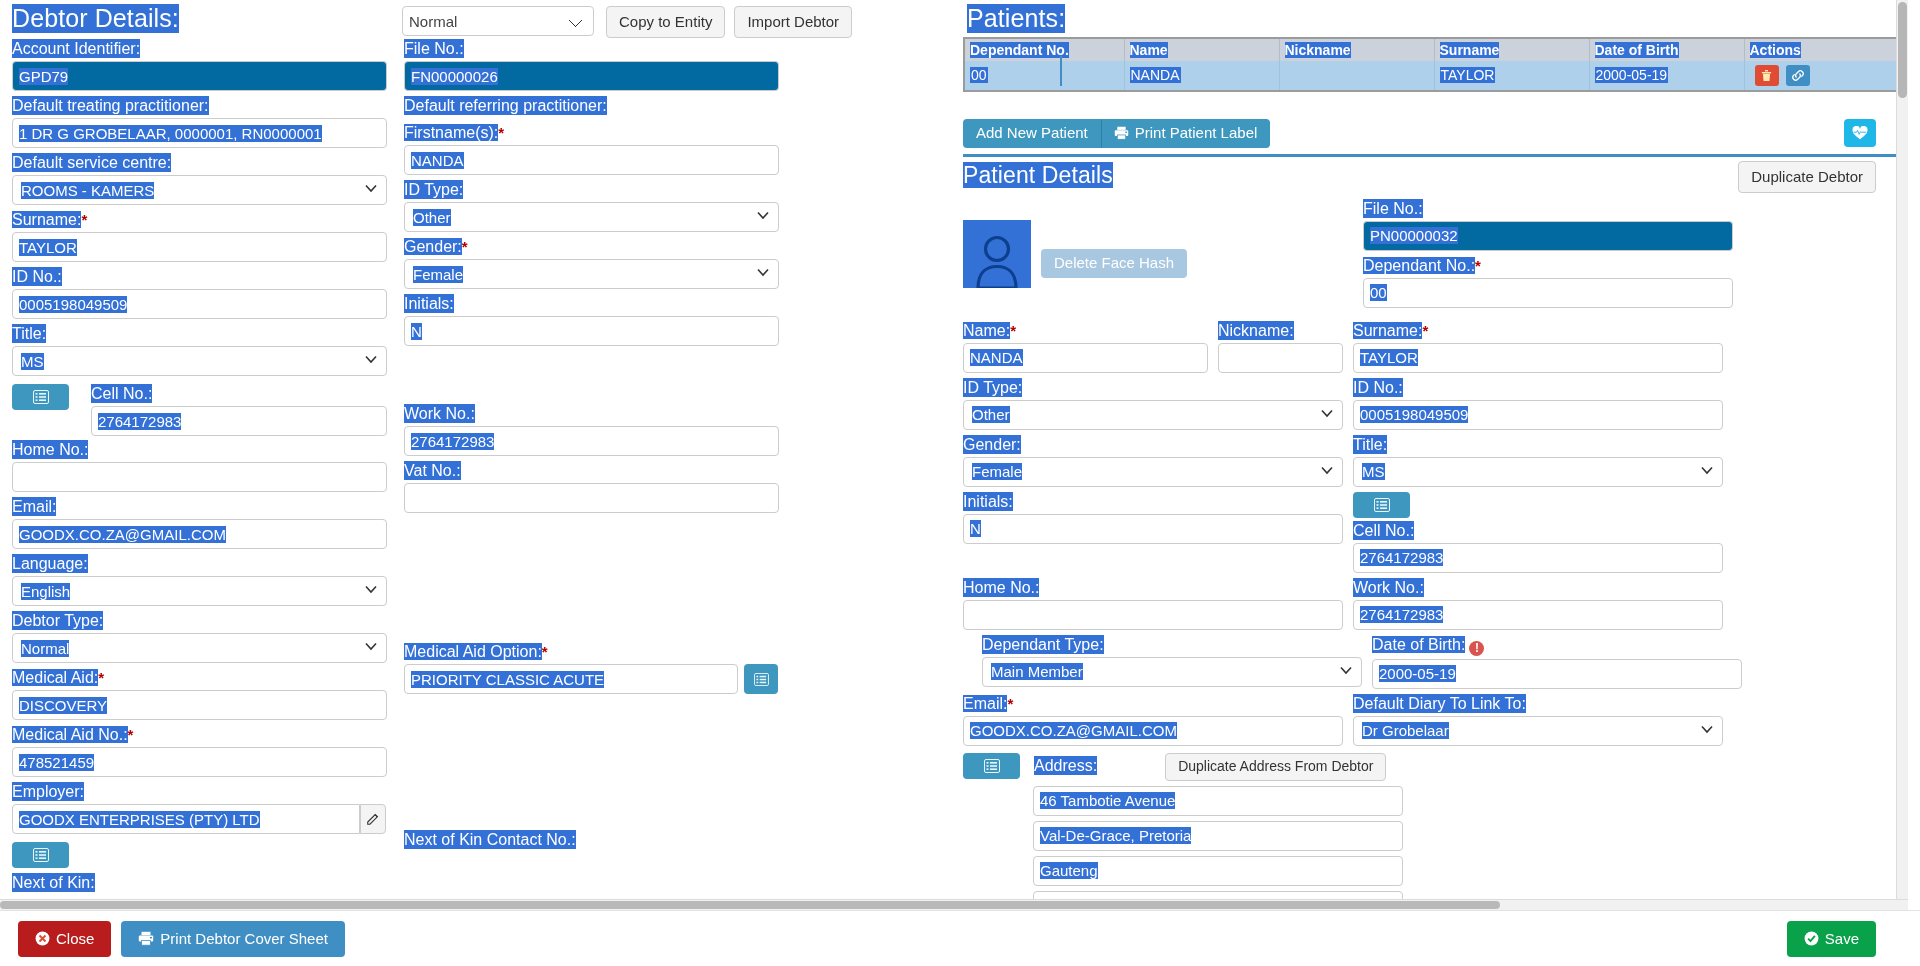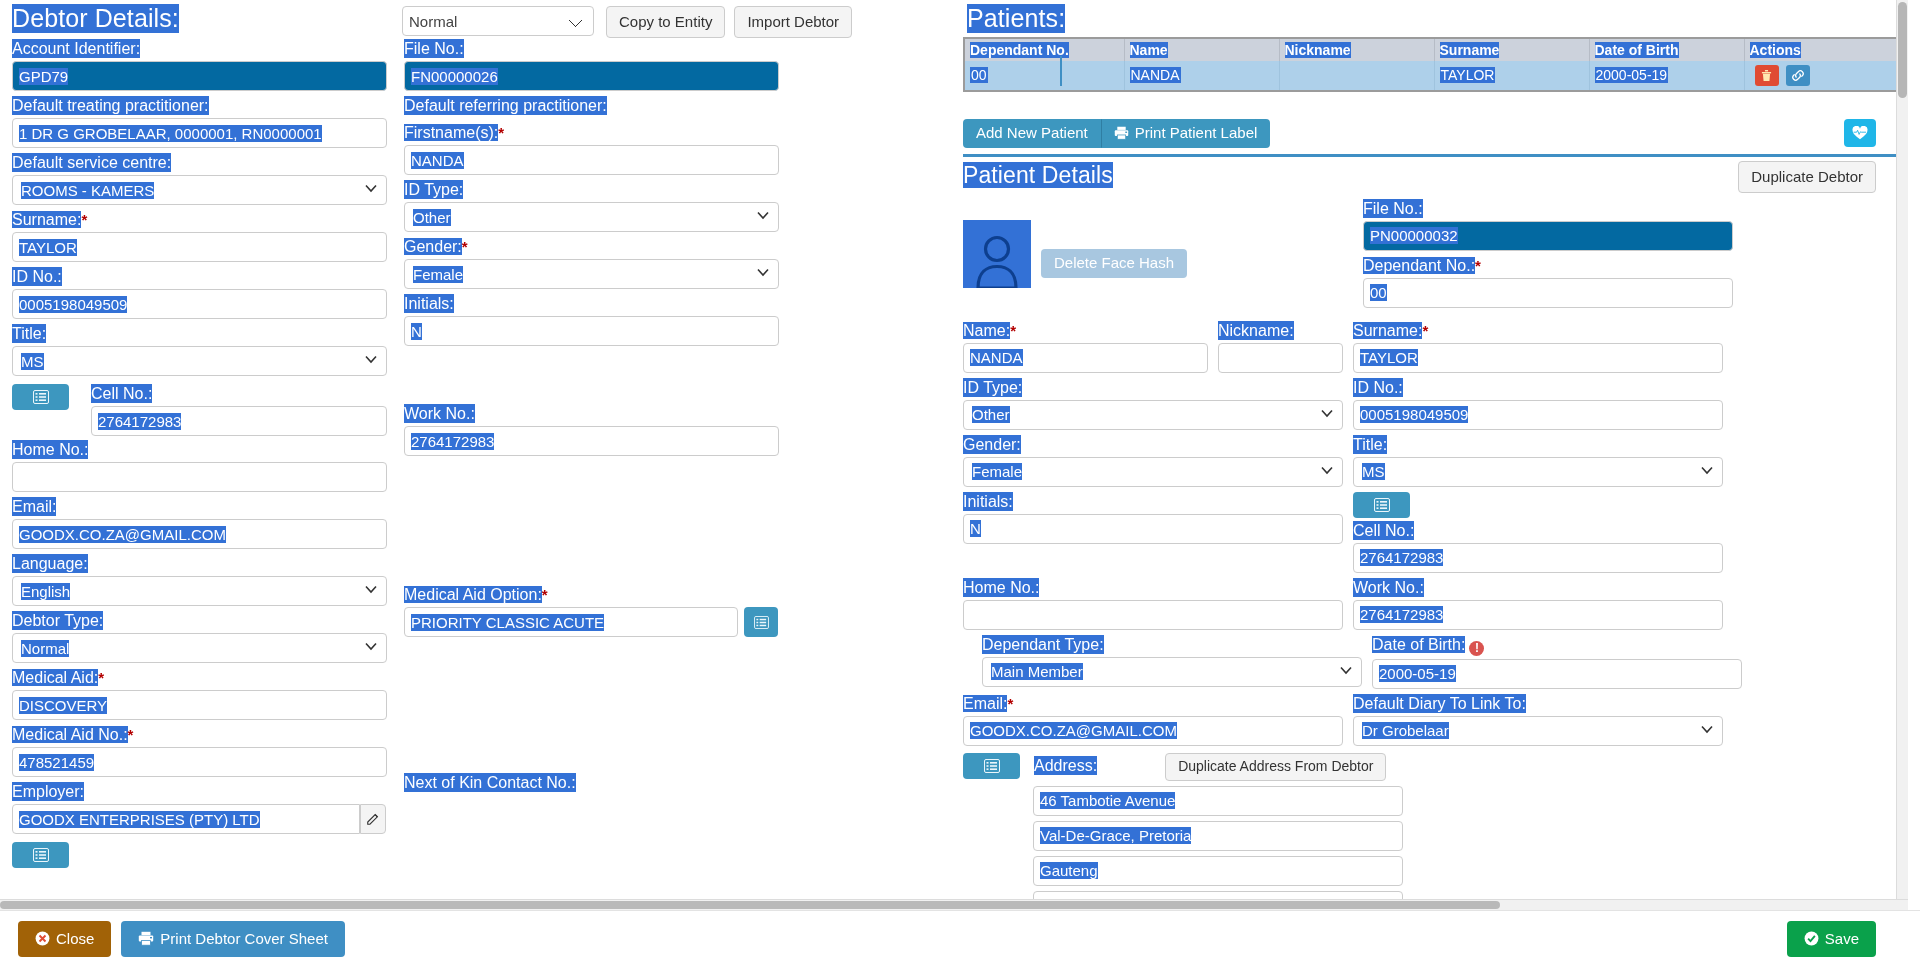--- a/index.html
+++ b/index.html
@@ -99,21 +99,21 @@
     font-size: 15px;
     font-family: "Liberation Sans", sans-serif;
     padding: 6px 12px;
     cursor: pointer;
     line-height: 1.2;
     white-space: nowrap;
   }
   .btn-default { background: #f4f4f4; border-color: #ccc; color: #333; }
   .btn-info    { background: #3d97bf; color: #fff; }
   .btn-light   { background: #a8c7e0; color: #fff; }
-  .btn-danger  { background: #a16207; color: #fff; }
+  .btn-danger  { background: #b91c1c; color: #fff; }
   .btn-success { background: #0aa14b; color: #fff; }
   .btn-steel   { background: #3f8fc4; color: #fff; }
   .btn-cyan    { background: #1fb6e8; color: #fff; }
   .btn-sq { width: 57px; height: 26px; padding: 0; }
 
   
   table.ptable { width: 100%; border-collapse: collapse; border: 2px solid #9b9b9b; }
   table.ptable th {
     background: #ccd2dc; text-align: left;
     font-size: 14px; font-weight: bold; color: #1a1a1a;
@@ -379,20 +379,23 @@
                     <rect x="6" y="3" width="7" height="1.6"></rect>
                   <rect x="2.5" y="6.2" width="2" height="1.6"></rect>
                     <rect x="6" y="6.2" width="7" height="1.6"></rect>
                   <rect x="2.5" y="9.4" width="2" height="1.6"></rect>
                     <rect x="6" y="9.4" width="7" height="1.6"></rect>
                 </svg>
               </span>
             </button>
           </div>
 
+          <div class="fld" style="margin-top:2px;">
+            <label class="lbl sel">Next of Kin:</label>
+          </div>
 
         </div>
 
         <div class="col" style="width:375px;margin-left:7px;">
 
           <div class="fld">
             <label class="lbl sel">File No.:</label>
             <div class="fake-inp ro">
               <span class="sel">FN00000026</span>
             </div>
@@ -444,20 +447,24 @@
             </div>
           </div>
 
           <div class="fld" style="margin-top:53px;">
             <label class="lbl sel">Work No.:</label>
             <div class="fake-inp">
               <span class="sel">2764172983</span>
             </div>
           </div>
 
+          <div class="fld">
+            <label class="lbl sel">Vat No.:</label>
+            <input class="inp" value="" style="">
+          </div>
 
           <div class="fld" style="margin-top:124px;">
             <label class="lbl"><span class="sel">Medical Aid Option:</span><span class="req">*</span></label>
             <div style="display:flex;">
               <div class="fake-inp" style="border-radius:4px;width:334px;">
                 <span class="sel">PRIORITY CLASSIC ACUTE</span>
               </div>
               <button class="btn btn-info" style="margin-left:6px;width:34px;height:30px;padding:0;">
                 <span>
                   <svg width="15" height="13" viewBox="0 0 16 14" fill="#eaf6fb">

